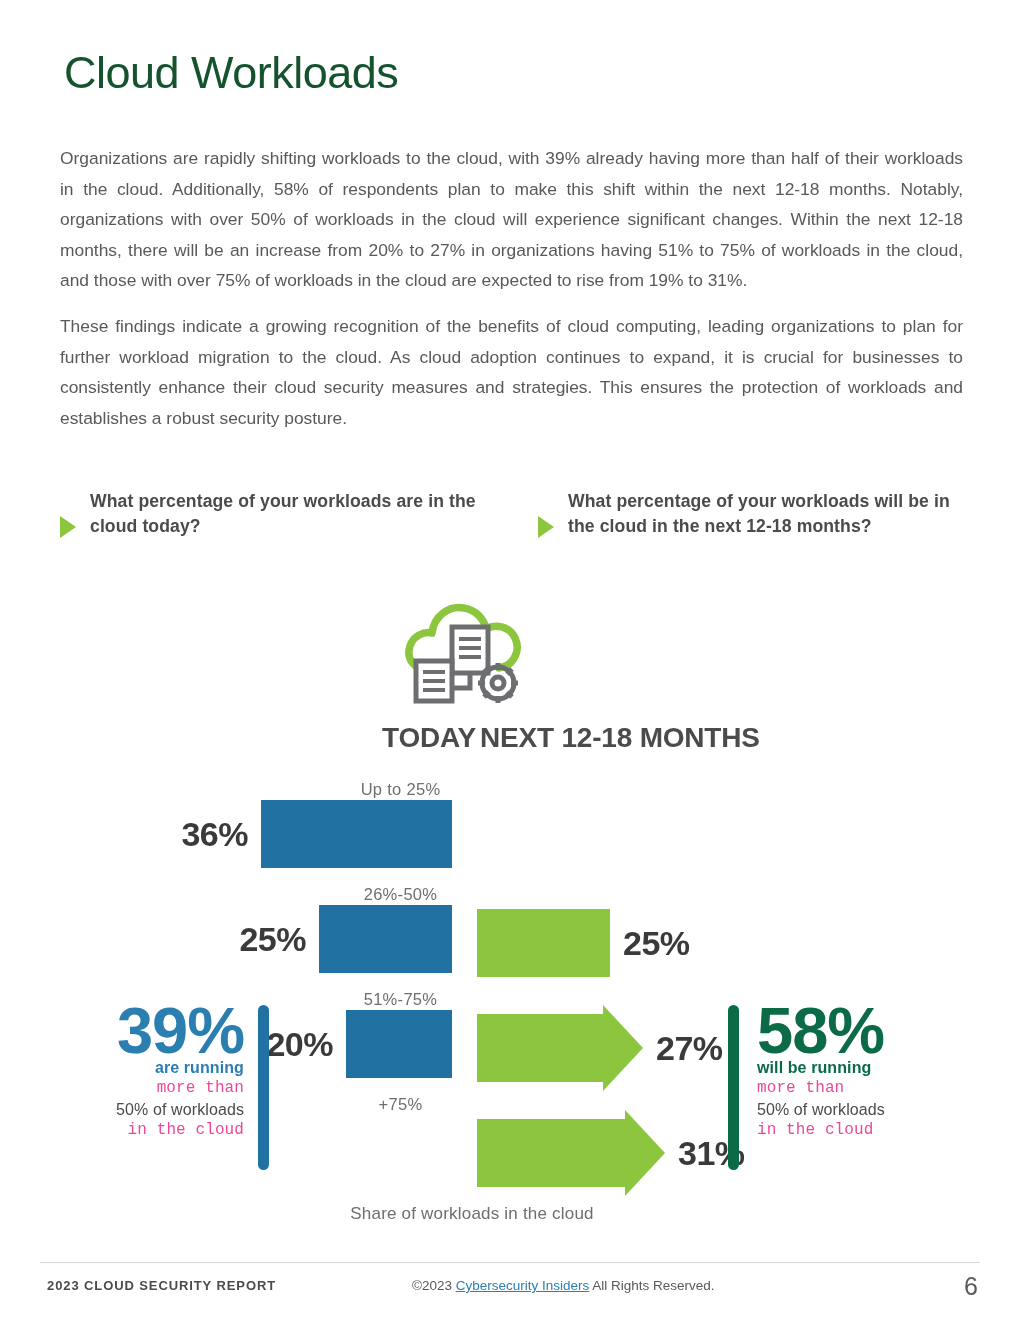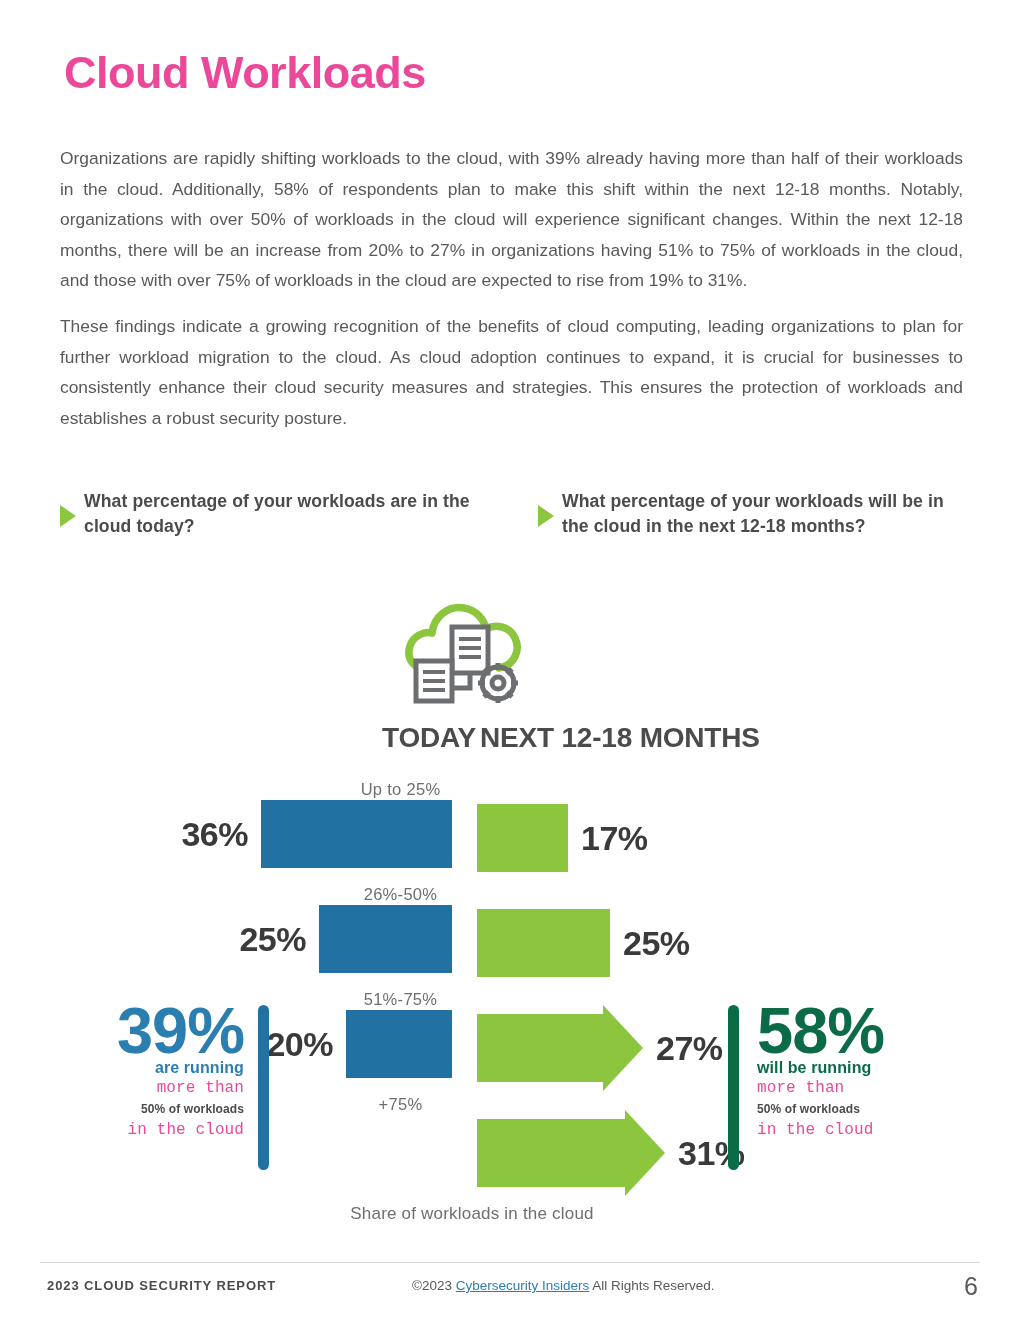--- a/index.html
+++ b/index.html
@@ -8,36 +8,36 @@
     background: #ffffff;
     font-family: "Liberation Sans", sans-serif;
     color: #4a4a4a;
     overflow: hidden;
   }
   .page { position: relative; width: 1020px; height: 1320px; background: #fff; }
 
   
   .title {
     position: absolute; left: 64px; top: 48px;
-    font-size: 45px; font-weight: bold; letter-spacing: -0.5px;
-    color: #ec4899; line-height: 1.1; text-align: center;
+    font-size: 45px; font-weight: normal; letter-spacing: -0.5px;
+    color: #14532d; line-height: 1.1; text-align: center;
   }
 
   
   .body-copy { position: absolute; left: 60px; width: 903px; }
   .body-copy p {
     font-size: 17.4px; line-height: 30.6px;
     color: #58595b; text-align: justify;
     text-justify: inter-word;
   }
   #para1 { top: 143px; }
   #para2 { top: 311px; }
 
   
-  .q-block { position: absolute; display: flex; align-items: center; gap: 8px; }
+  .q-block { position: absolute; display: flex; align-items: flex-end; gap: 14px; }
   #q-left  { left: 60px; top: 489px; width: 430px; }
   #q-right { left: 538px; top: 489px; width: 420px; }
   .tri {
     width: 0; height: 0; flex: 0 0 auto; margin-top: 5px;
     border-top: 11px solid transparent;
     border-bottom: 11px solid transparent;
     border-left: 16px solid #8CC63E;
   }
   .q-text {
     font-size: 17.6px; font-weight: bold; line-height: 24.5px;
@@ -88,21 +88,21 @@
   #callout-left  { left: 86px; top: 1005px; }
   #callout-right { left: 728px; top: 1005px; }
 
   .callout-text { display: flex; flex-direction: column; justify-content: flex-start; }
   #callout-left .callout-text  { text-align: right; padding-right: 14px; width: 172px; }
   #callout-right .callout-text { text-align: left;  padding-left: 18px;  width: 200px; }
 
   .big-num { font-size: 65px; font-weight: bold; line-height: 52px; letter-spacing: -1px; }
   .lead    { font-size: 16px; font-weight: bold; line-height: 21px; letter-spacing: 0.1px; }
   .sub     { font-size: 16px; line-height: 21px; color: #ec4899; letter-spacing: 0.1px; font-family: Liberation Mono, monospace; }
-  .sub-b   { font-size: 12px; line-height: 21px; color: #4b4b4d; font-weight: bold; letter-spacing: 0.1px; }
+  .sub-b   { font-size: 16px; line-height: 21px; color: #4b4b4d; font-weight: normal; letter-spacing: 0.1px; }
 
   .blue-txt  { color: #2B7FB0; }
   .green-txt { color: #0b6b46; }
 
   .vbar { width: 11px; border-radius: 6px; height: 165px; align-self: flex-start; }
   .vbar-blue  { background: #2271A3; }
   .vbar-green { background: #0b6b46; }
 
   
   .caption {
@@ -183,24 +183,20 @@
 
     <div class="row">
       <div class="cat">
         <span class="cat-inner">Up to 25%</span>
       </div>
       <div class="bars">
         <div class="side-left">
           <span class="val val-left">36%</span>
           <div class="bar-blue" style="width:191px"></div>
         </div>
-        <div class="side-right">
-          <div class="bar-green" style="width:91px"></div>
-          <span class="val val-right">17%</span>
-        </div>
       </div>
     </div>
 
     <div class="row">
       <div class="cat">
         <span class="cat-inner">26%-50%</span>
       </div>
       <div class="bars">
         <div class="side-left">
           <span class="val val-left">25%</span>

